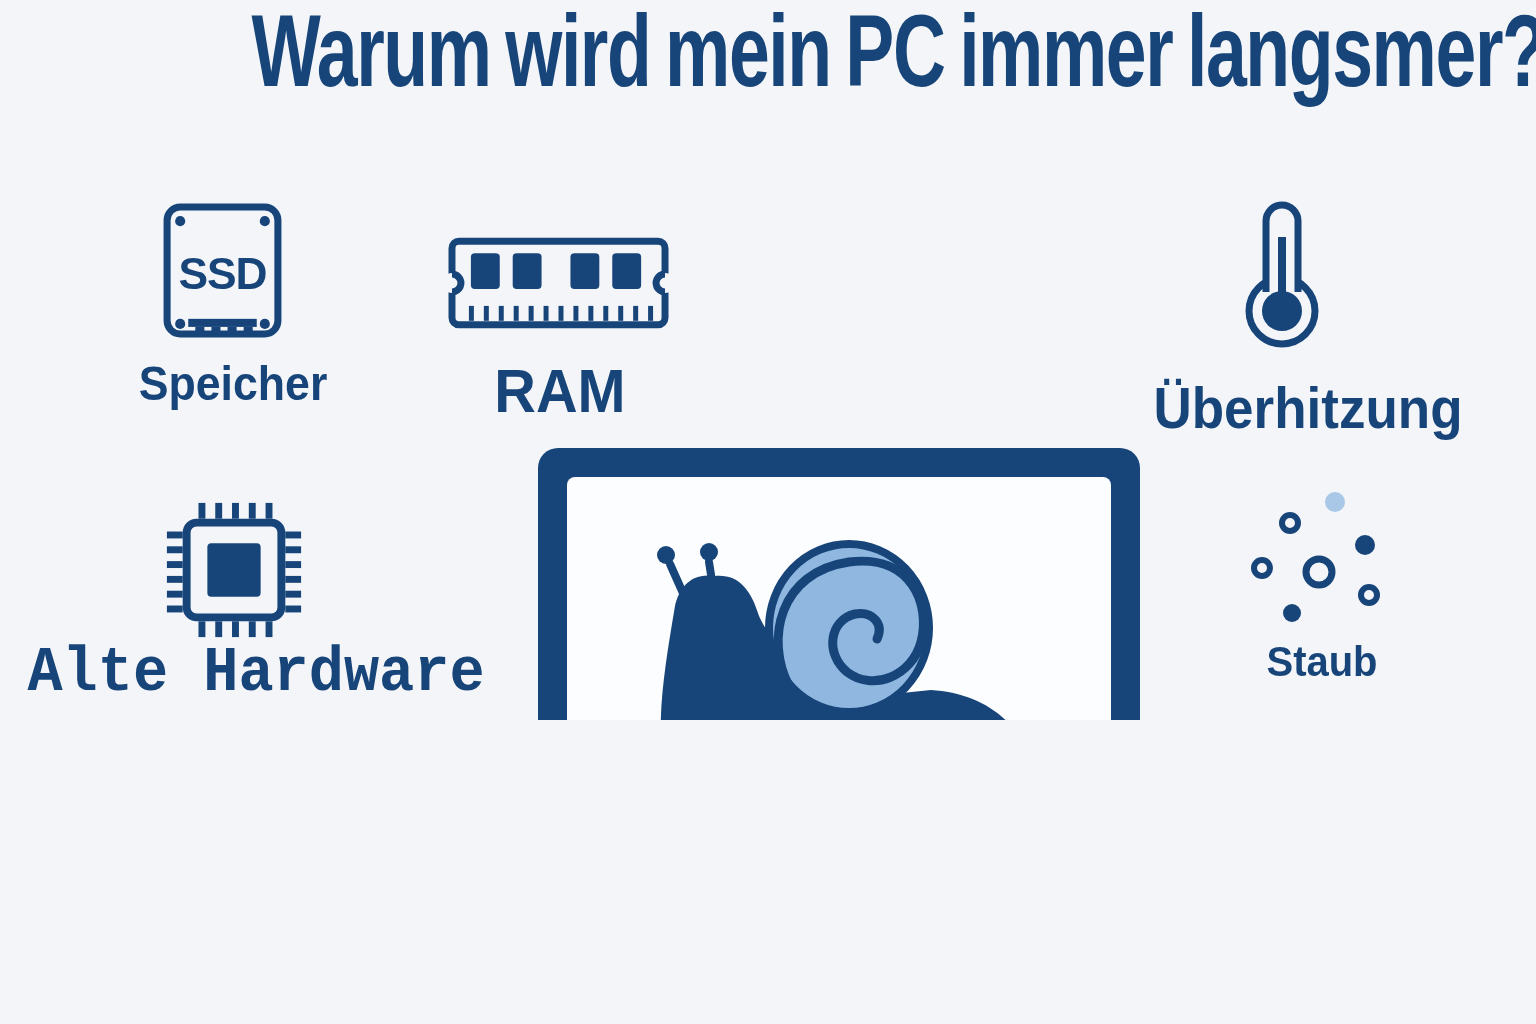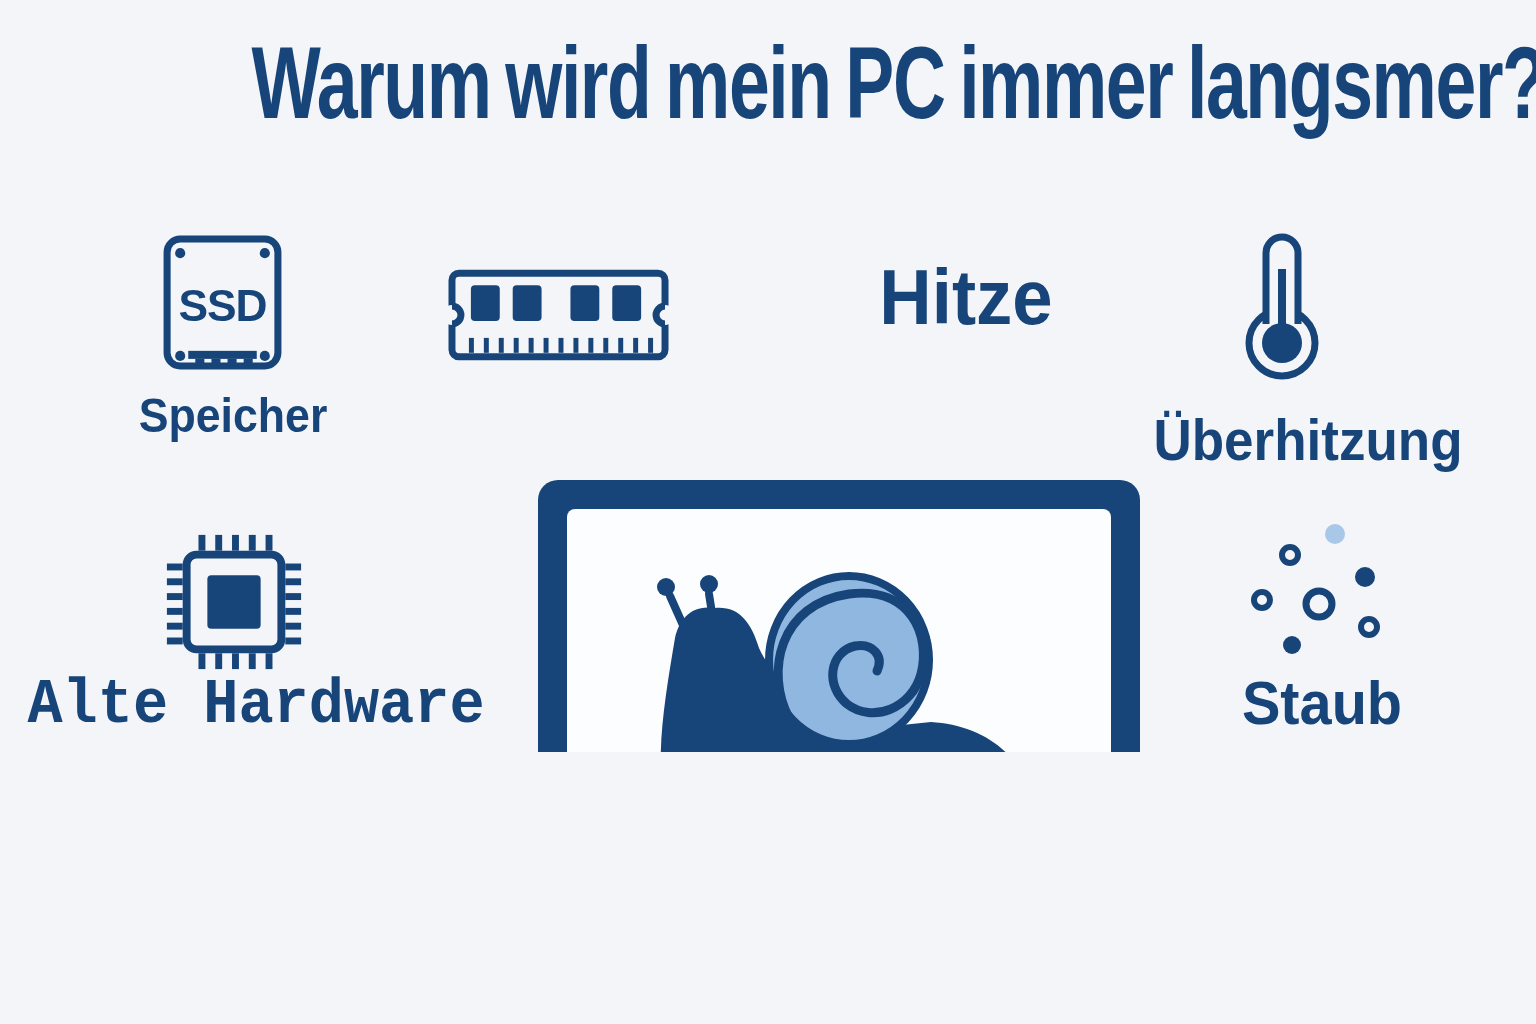--- a/index.html
+++ b/index.html
@@ -14,21 +14,20 @@
   body{
     font-family:"Liberation Sans", sans-serif;
     background:var(--bg);
   }
   .canvas{
     position:relative;
     width:1536px;
     height:720px;
     background:var(--bg);
     overflow:hidden;
-    margin-top:32px;
   }
   .title{
     position:absolute;
     left:0; top:56; width:100%;
     text-align:center;
     font-size:102px;
     font-weight:700;
     line-height:1;
     color:var(--navy);
     letter-spacing:-2px;
@@ -108,24 +107,24 @@
     <rect class="f-navy" x="81" y="69" width="5" height="15"></rect>
     <rect class="f-navy" x="96" y="69" width="5" height="15"></rect>
     <rect class="f-navy" x="111" y="69" width="5" height="15"></rect>
     <rect class="f-navy" x="126" y="69" width="5" height="15"></rect>
     <rect class="f-navy" x="141" y="69" width="5" height="15"></rect>
     <rect class="f-navy" x="156" y="69" width="5" height="15"></rect>
     <rect class="f-navy" x="171" y="69" width="5" height="15"></rect>
     <rect class="f-navy" x="186" y="69" width="5" height="15"></rect>
     <rect class="f-navy" x="201" y="69" width="5" height="15"></rect>
   </svg>
-
-  <div class="label" style="left:966px; top:226px; font-size:78px;">
-    <span>Hitze</span>
-  </div>
+  <div class="label" style="left:560px; top:360px; font-size:62px;">
+    <span>RAM</span>
+  </div>
+
 
   <svg class="icon" style="left:1236px; top:197px;" width="92" height="152" viewBox="0 0 92 152">
     <circle class="s-navy" cx="46" cy="114" r="33" stroke-width="7"></circle>
     <path class="sf-bg" stroke-width="7" d="M30,95 L30,24 A16,16 0 0 1 62,24 L62,95"></path>
     <circle class="f-navy" cx="46" cy="114" r="20"></circle>
     <rect class="f-navy" x="42" y="40" width="8" height="70"></rect>
   </svg>
   <div class="label" style="left:1308px; top:380px; font-size:57px;">
     <span>Überhitzung</span>
   </div>
@@ -162,21 +161,21 @@
 
   <svg class="icon" style="left:1240px; top:485px;" width="150" height="150" viewBox="0 0 150 150">
     <circle class="f-light" cx="95" cy="17" r="10"></circle>
     <circle class="s-navy" cx="50" cy="38" r="8" stroke-width="6"></circle>
     <circle class="f-navy" cx="125" cy="60" r="10"></circle>
     <circle class="s-navy" cx="22" cy="83" r="8" stroke-width="6"></circle>
     <circle class="s-navy" cx="79" cy="87" r="13" stroke-width="7"></circle>
     <circle class="s-navy" cx="129" cy="110" r="8" stroke-width="6"></circle>
     <circle class="f-navy" cx="52" cy="128" r="9"></circle>
   </svg>
-  <div class="label" style="left:1322px; top:640px; font-size:62px;">
+  <div class="label" style="left:1322px; top:640px; font-size:43px;">
     <span>Staub</span>
   </div>
 
   <svg class="icon" style="left:1262px; top:737px;" width="131" height="151" viewBox="0 0 132 152">
     <path class="s-navy" stroke-width="7" stroke-linejoin="round" d="M66,8 C53,19 33,28 15,30 L15,77 C15,109 41,132 66,143 C91,132 117,109 117,77 L117,30 C99,28 79,19 66,8 Z"></path>
     <g>
       <path class="s-navy" stroke-width="6" d="M51,63 A15,13 0 0 1 81,63"></path>
       <ellipse class="s-navy" cx="66" cy="86" rx="19" ry="23" stroke-width="6"></ellipse>
       <path class="s-navy" stroke-width="6" d="M66,63 V109"></path>
       <path class="s-navy" stroke-width="6" d="M48,70 H84"></path>

